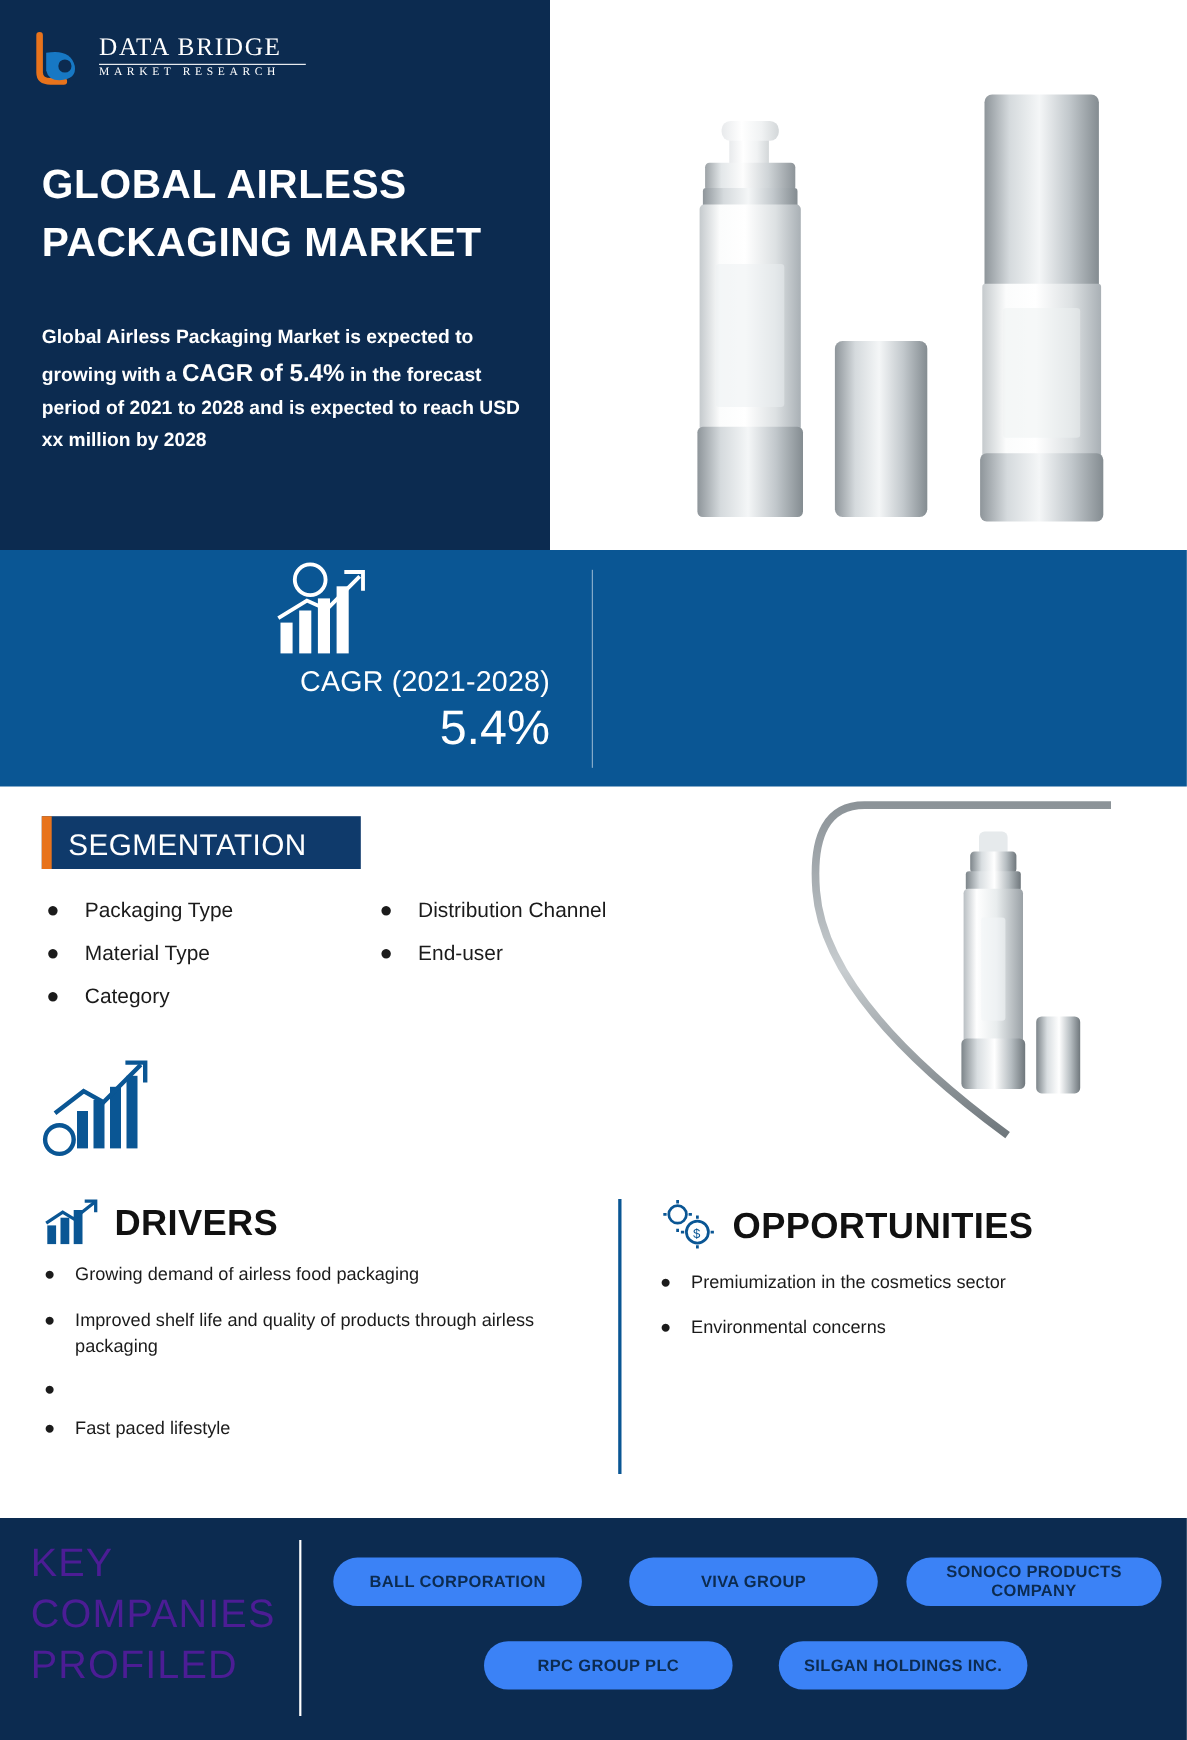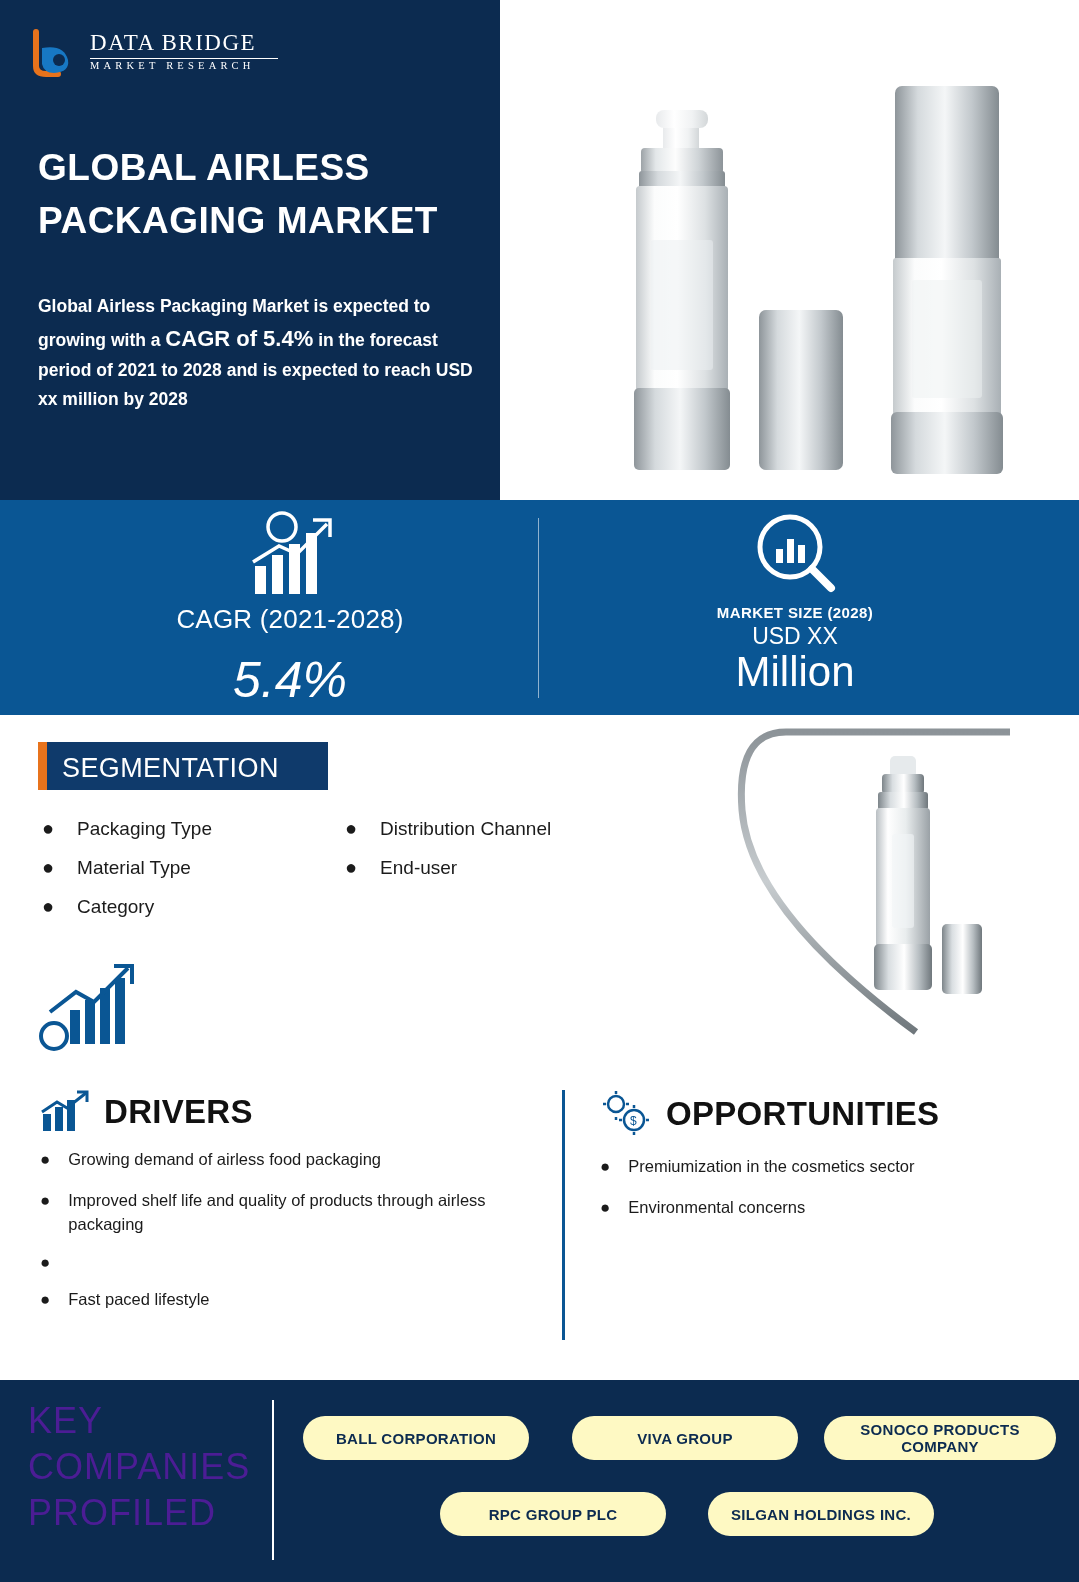--- a/index.html
+++ b/index.html
@@ -97,26 +97,26 @@
     left: 0; top: 500px;
     width: 1079px; height: 215px;
     background: #0a5694;
   }
   .stat-divider {
     position: absolute;
     left: 538px; top: 518px;
     width: 1px; height: 180px;
     background: rgba(255,255,255,.55);
   }
-  .stat { position: absolute; text-align: center; color: #ffffff; }
+  .stat { position: absolute; text-align: right; color: #ffffff; }
   .stat-left { left: 80px; top: 508px; width: 420px; }
   .stat-right { left: 580px; top: 508px; width: 430px; }
   .stat-icon { height: 96px; display: flex; align-items: center; justify-content: center; }
   .stat-label { font-size: 26px; letter-spacing: .2px; }
-  .stat-value { font-size: 50px; margin-top: 16px; font-style: italic; }
+  .stat-value { font-size: 44px; margin-top: 2px; }
   .stat-label-sm { font-size: 15px; font-weight: bold; letter-spacing: .4px; }
   .stat-value-sm { font-size: 23px; margin-top: 2px; }
   .stat-value-lg { font-size: 42px; margin-top: -2px; }
 
   
   .seg-tab {
     position: absolute;
     left: 38px; top: 742px;
     width: 290px; height: 48px;
     background: #0f3a6b;
@@ -196,21 +196,21 @@
   }
   .key-divider {
     position: absolute;
     left: 272px; top: 1400px;
     width: 2px; height: 160px;
     background: #ffffff;
   }
   .chip {
     position: absolute;
     height: 44px;
-    background: #fef9c3;
+    background: #3b82f6;
     border-radius: 22px;
     display: flex;
     align-items: center;
     justify-content: center;
     color: #0c2b50;
     font-size: 15px;
     font-weight: bold;
     letter-spacing: .3px;
     padding: 0 16px;
     text-align: center;
@@ -313,34 +313,20 @@
         <rect x="54" y="34" width="11" height="50" fill="#ffffff"></rect>
         <rect x="71" y="23" width="11" height="61" fill="#ffffff"></rect>
         <path d="M18 52 L44 36 L62 44 L92 14" stroke="#ffffff" stroke-width="3.5" fill="none"></path>
         <path d="M78 10 L95 10 L95 27" stroke="#ffffff" stroke-width="3.5" fill="none"></path>
       </svg>
     </div>
     <div class="stat-label">CAGR (2021-2028)</div>
     <div class="stat-value">5.4%</div>
   </div>
 
-  <div class="stat stat-right">
-    <div class="stat-icon">
-      <svg width="100" height="94" viewBox="0 0 100 94">
-        <circle cx="45" cy="38" r="30" fill="none" stroke="#ffffff" stroke-width="5"></circle>
-        <rect x="31" y="40" width="7" height="14" fill="#ffffff"></rect>
-        <rect x="42" y="30" width="7" height="24" fill="#ffffff"></rect>
-        <rect x="53" y="36" width="7" height="18" fill="#ffffff"></rect>
-        <path d="M67 60 L86 79" stroke="#ffffff" stroke-width="8" stroke-linecap="round"></path>
-      </svg>
-    </div>
-    <div class="stat-label-sm">MARKET SIZE (2028)</div>
-    <div class="stat-value-sm">USD XX</div>
-    <div class="stat-value-lg">Million</div>
-  </div>
 
   <div class="seg-tab"></div>
   <div class="seg-tab-accent"></div>
   <div class="seg-tab-label">SEGMENTATION</div>
 
   <div class="seg-list seg-col1">
     <div class="seg-item">
       <span class="seg-bullet">●</span>
       <span>Packaging Type</span>
     </div>

